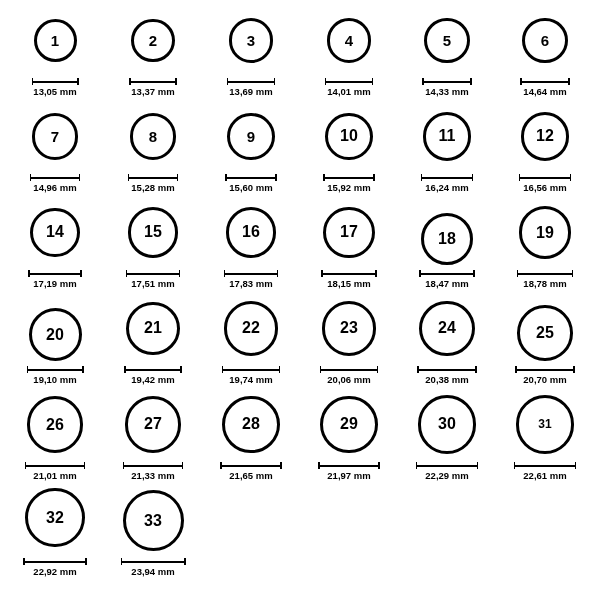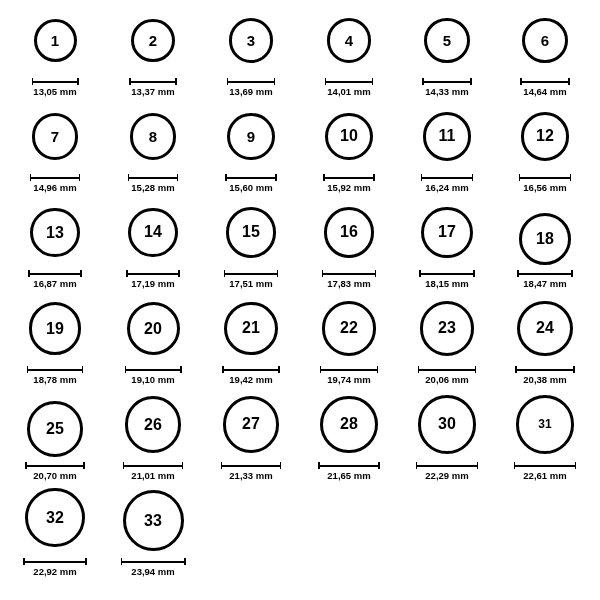--- a/index.html
+++ b/index.html
@@ -267,35 +267,20 @@
           <div class="caliper" style="width: 52.8017px;">
             <div class="bar"></div>
             <div class="tick left"></div>
             <div class="tick right"></div>
           </div>
           <div class="size-text">16,56 mm</div>
         </div>
       </div>
       <div class="cell">
         <div style="height: 65px; display: flex; align-items: center;">
-          <div class="ring" style="width: 49.314px; height: 49.314px;">
-            <span class="ring-label" style="font-size: 16px;">13</span>
-          </div>
-        </div>
-        <div class="measure">
-          <div class="caliper" style="width: 53.314px;">
-            <div class="bar"></div>
-            <div class="tick left"></div>
-            <div class="tick right"></div>
-          </div>
-          <div class="size-text">16,87 mm</div>
-        </div>
-      </div>
-      <div class="cell">
-        <div style="height: 65px; display: flex; align-items: center;">
           <div class="ring" style="width: 49.843px; height: 49.843px;">
             <span class="ring-label" style="font-size: 16px;">14</span>
           </div>
         </div>
         <div class="measure">
           <div class="caliper" style="width: 53.843px;">
             <div class="bar"></div>
             <div class="tick left"></div>
             <div class="tick right"></div>
           </div>
@@ -371,21 +356,21 @@
         <div class="measure">
           <div class="caliper" style="width: 56.4711px;">
             <div class="bar"></div>
             <div class="tick left"></div>
             <div class="tick right"></div>
           </div>
           <div class="size-text">18,78 mm</div>
         </div>
       </div>
       <div class="cell">
-        <div style="height: 65px; display: flex; align-items: center;">
+        <div style="height: 65px; display: flex; align-items: flex-end;">
           <div class="ring" style="width: 53px; height: 53px;">
             <span class="ring-label" style="font-size: 16px;">20</span>
           </div>
         </div>
         <div class="measure">
           <div class="caliper" style="width: 57px;">
             <div class="bar"></div>
             <div class="tick left"></div>
             <div class="tick right"></div>
           </div>
@@ -503,20 +488,35 @@
             <span class="ring-label" style="font-size: 16px;">28</span>
           </div>
         </div>
         <div class="measure">
           <div class="caliper" style="width: 61.2149px;">
             <div class="bar"></div>
             <div class="tick left"></div>
             <div class="tick right"></div>
           </div>
           <div class="size-text">21,65 mm</div>
+        </div>
+      </div>
+      <div class="cell">
+        <div style="height: 65px; display: flex; align-items: center;">
+          <div class="ring" style="width: 57.7438px; height: 57.7438px;">
+            <span class="ring-label" style="font-size: 16px;">29</span>
+          </div>
+        </div>
+        <div class="measure">
+          <div class="caliper" style="width: 61.7438px;">
+            <div class="bar"></div>
+            <div class="tick left"></div>
+            <div class="tick right"></div>
+          </div>
+          <div class="size-text">21,97 mm</div>
         </div>
       </div>
       <div class="cell">
         <div style="height: 65px; display: flex; align-items: center;">
           <div class="ring" style="width: 58.2727px; height: 58.2727px;">
             <span class="ring-label" style="font-size: 16px;">30</span>
           </div>
         </div>
         <div class="measure">
           <div class="caliper" style="width: 62.2727px;">

